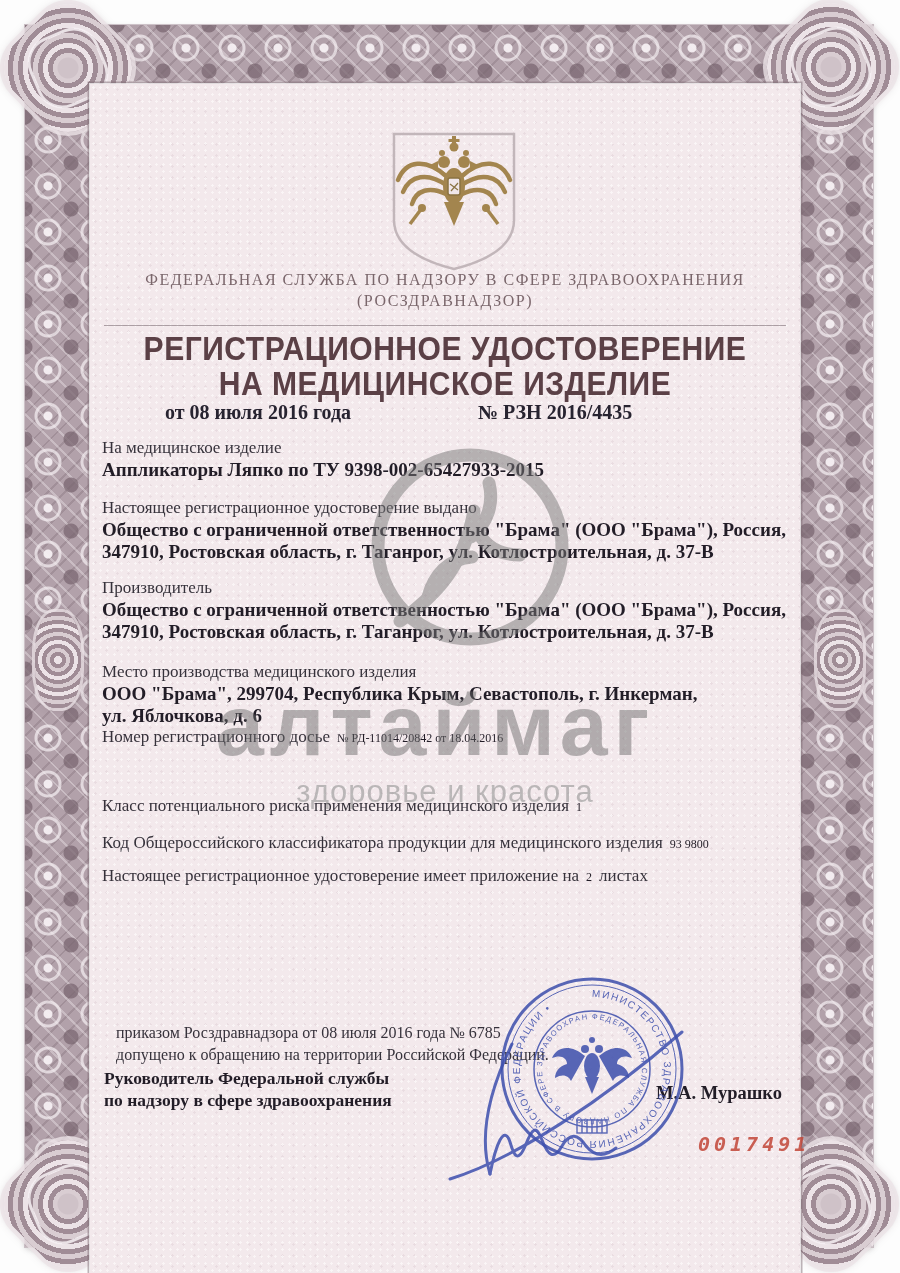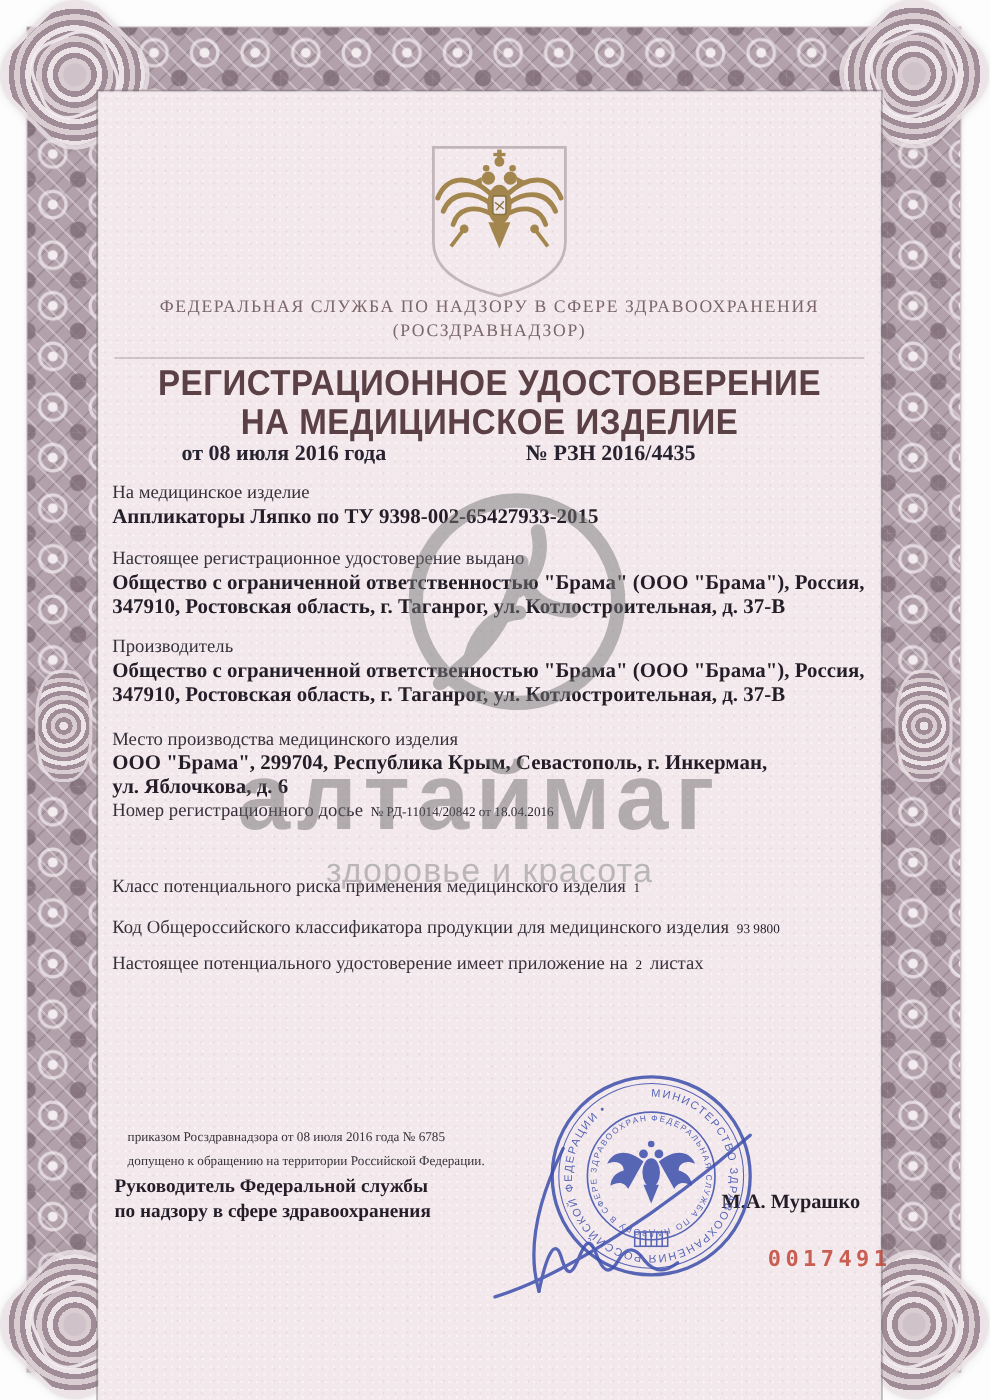--- a/index.html
+++ b/index.html
@@ -52,25 +52,25 @@
   .dateline{position:absolute;top:317px;left:0;right:0;height:26px;
     font-weight:bold;font-size:20px;color:#272330;}
   .cert-date{position:absolute;left:75px;} .cert-number{position:absolute;left:388px;}
   
   .fblock{position:absolute;left:12px;right:10px;line-height:22px;color:#36323b;font-size:17px;}
   .fvalue{font-weight:bold;font-size:19px;color:#221d27;}
   .inline-line{position:absolute;left:12px;white-space:nowrap;font-size:17px;color:#36323b;line-height:22px;}
   .inline-value{font-weight:normal;font-size:12px;color:#221d27;margin-left:7px;}
   .inline-suffix{margin-left:7px;}
   
-  .order{position:absolute;left:26px;top:938px;line-height:22px;font-size:12px;color:#36323b;font-family:Liberation Serif, serif;}
+  .order{position:absolute;left:26px;top:938px;line-height:22px;font-size:16px;color:#36323b;font-family:Liberation Serif, serif;}
   .signer{position:absolute;left:14px;top:983px;line-height:22px;font-weight:bold;font-size:17.5px;color:#221d27;}
   .signer-name{position:absolute;right:18px;top:999px;font-weight:bold;font-size:18.5px;color:#221d27;}
   .serial{position:absolute;left:608px;top:1048px;font-family:"DejaVu Sans Mono", monospace;
-    font-weight:bold;font-size:20px;letter-spacing:4px;color:#c24638;opacity:.85;}
+    font-weight:bold;font-size:20px;letter-spacing:4px;color:#c24638;opacity:.85;font-style:italic;}
   
   .stamp{position:absolute;left:407px;top:890px;width:190px;height:190px;opacity:.88;}
   .signature{position:absolute;left:330px;top:900px;width:290px;height:210px;opacity:.85;}
   
   .wm{pointer-events:none;}
   .wm-logo{position:absolute;left:278px;top:361px;width:204px;height:204px;opacity:.5;}
   .wm-brand{position:absolute;left:126px;top:592px;font-family:"Liberation Sans", sans-serif;
     font-weight:bold;font-size:86px;letter-spacing:6px;color:rgba(105,105,105,.48);white-space:nowrap;}
   .wm-tagline{position:absolute;left:0;right:0;top:690px;text-align:center;
     font-family:"Liberation Sans", sans-serif;font-size:31px;letter-spacing:1px;
@@ -161,21 +161,21 @@
     <div class="inline-line" style="top:642px;">
       <span>Номер регистрационного досье</span><span class="inline-value">№ РД-11014/20842 от 18.04.2016</span>
     </div>
     <div class="inline-line" style="top:711px;">
       <span>Класс потенциального риска применения медицинского изделия</span><span class="inline-value">1</span>
     </div>
     <div class="inline-line" style="top:748px;">
       <span>Код Общероссийского классификатора продукции для медицинского изделия</span><span class="inline-value">93 9800</span>
     </div>
     <div class="inline-line" style="top:781px;">
-      <span>Настоящее потенциального удостоверение имеет приложение на</span><span class="inline-value">2</span><span class="inline-suffix">листах</span>
+      <span>Настоящее регистрационное удостоверение имеет приложение на</span><span class="inline-value">2</span><span class="inline-suffix">листах</span>
     </div>
 
     <div class="order">
       <div>приказом Росздравнадзора от 08 июля 2016 года № 6785</div>
       <div>допущено к обращению на территории Российской Федерации.</div>
     </div>
     <div class="signer">
       <div>Руководитель Федеральной службы</div>
       <div>по надзору в сфере здравоохранения</div>
     </div>

